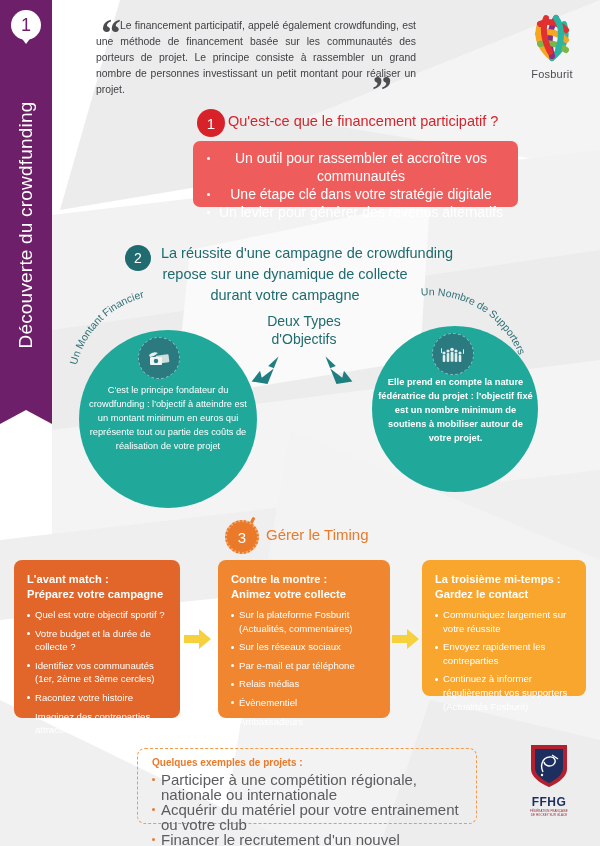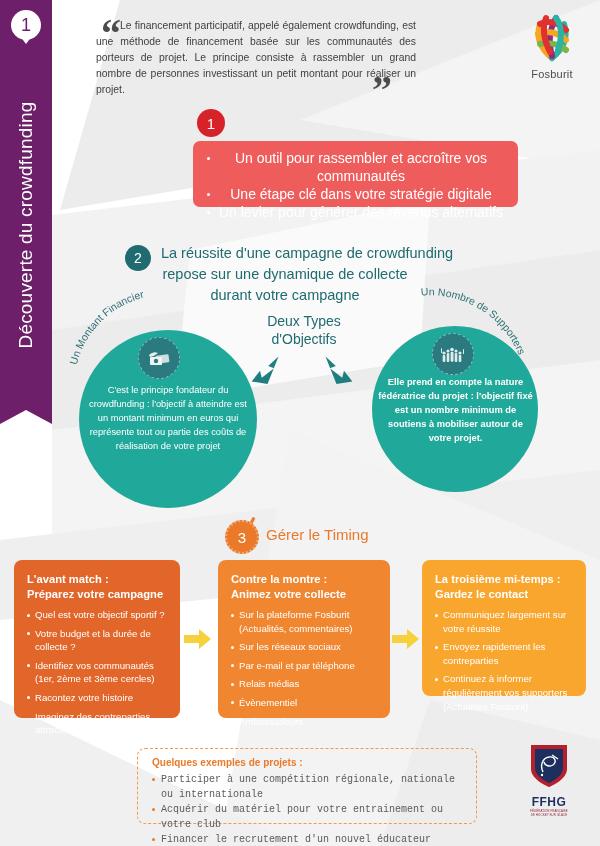--- a/index.html
+++ b/index.html
@@ -167,22 +167,22 @@
   .ya-2 { left: 392px; top: 628px; }
 
   
   .dbox {
     position: absolute; left: 137px; top: 748px; width: 340px; height: 76px;
     border: 1.4px dashed #f09a4a; border-radius: 8px; z-index: 5;
     padding: 8px 10px 0 14px; background: transparent;
   }
   .dbox h3 { color: #ea7a2a; font-size: 10px; margin-bottom: 4px; }
   .dbox li {
-    list-style: none; color: #5b5b60; font-size: 10px; line-height: 15px;
-    position: relative; padding-left: 9px; font-family: Liberation Mono, monospace;
+    list-style: none; color: #5b5b60; font-size: 15px; line-height: 15px;
+    position: relative; padding-left: 9px;
   }
   .dbox li:before {
     content: ""; position: absolute; left: 0; top: 6px;
     width: 3.4px; height: 3.4px; border-radius: 50%; background: #ea7a2a;
   }
 
   
   .ffhg { position: absolute; left: 512px; top: 742px; width: 74px; z-index: 6; text-align: center; }
   .ffhg-name { color: #1d2f5e; font-size: 12px; font-weight: bold; letter-spacing: .5px; margin-top: 1px; }
   .ffhg-sub { color: #8f2030; font-size: 2.9px; line-height: 4px; letter-spacing: .1px; }
@@ -230,20 +230,21 @@
         <path d="M12 24 C20 20 32 22 40 30" stroke="#f5a623"></path>
         <path d="M14 34 C22 32 32 34 40 40" stroke="#7ab648"></path>
         <path d="M30 8 C36 16 36 28 32 40" stroke="#2bb3a3"></path>
         <path d="M20 8 C16 18 18 30 24 42" stroke="#e03030"></path>
       </g>
     </svg>
     <div class="fosburit-name">Fosburit</div>
   </div>
 
   <div class="badge-circle s1-badge">1</div>
+  <div class="s1-title">Qu'est-ce que le financement participatif ?</div>
   <div class="s1-box">
     <ul>
       <li>Un outil pour rassembler et accroître vos communautés</li>
       <li>Une étape clé dans votre stratégie digitale</li>
       <li>Un levier pour générer des revenus alternatifs</li>
     </ul>
   </div>
 
   <div class="badge-circle s2-badge">2</div>
   <div class="s2-title">

